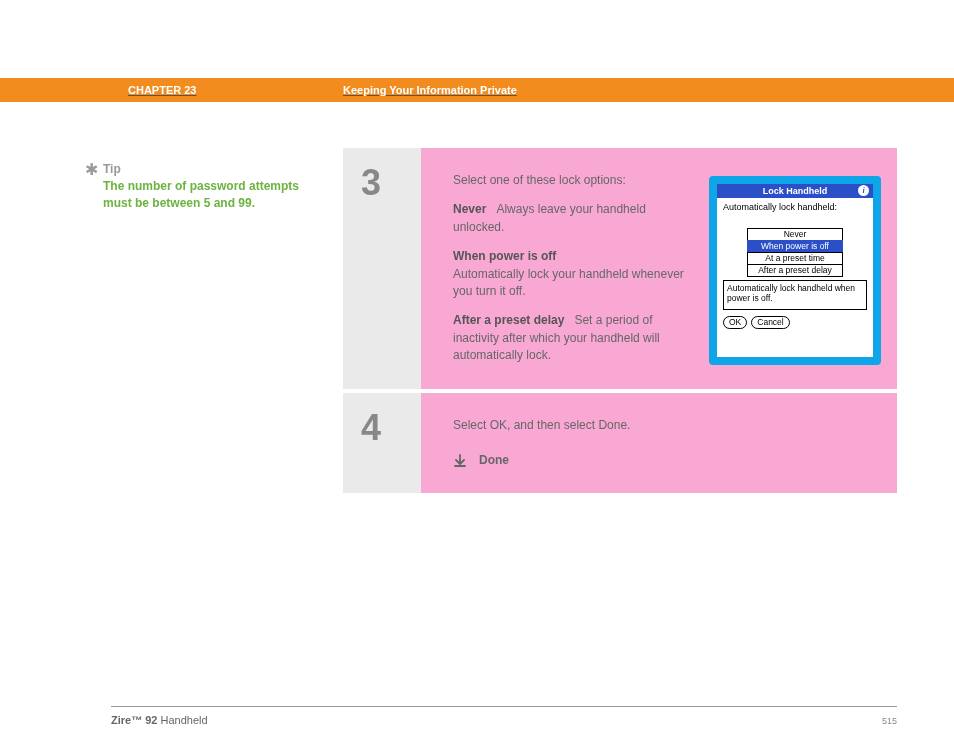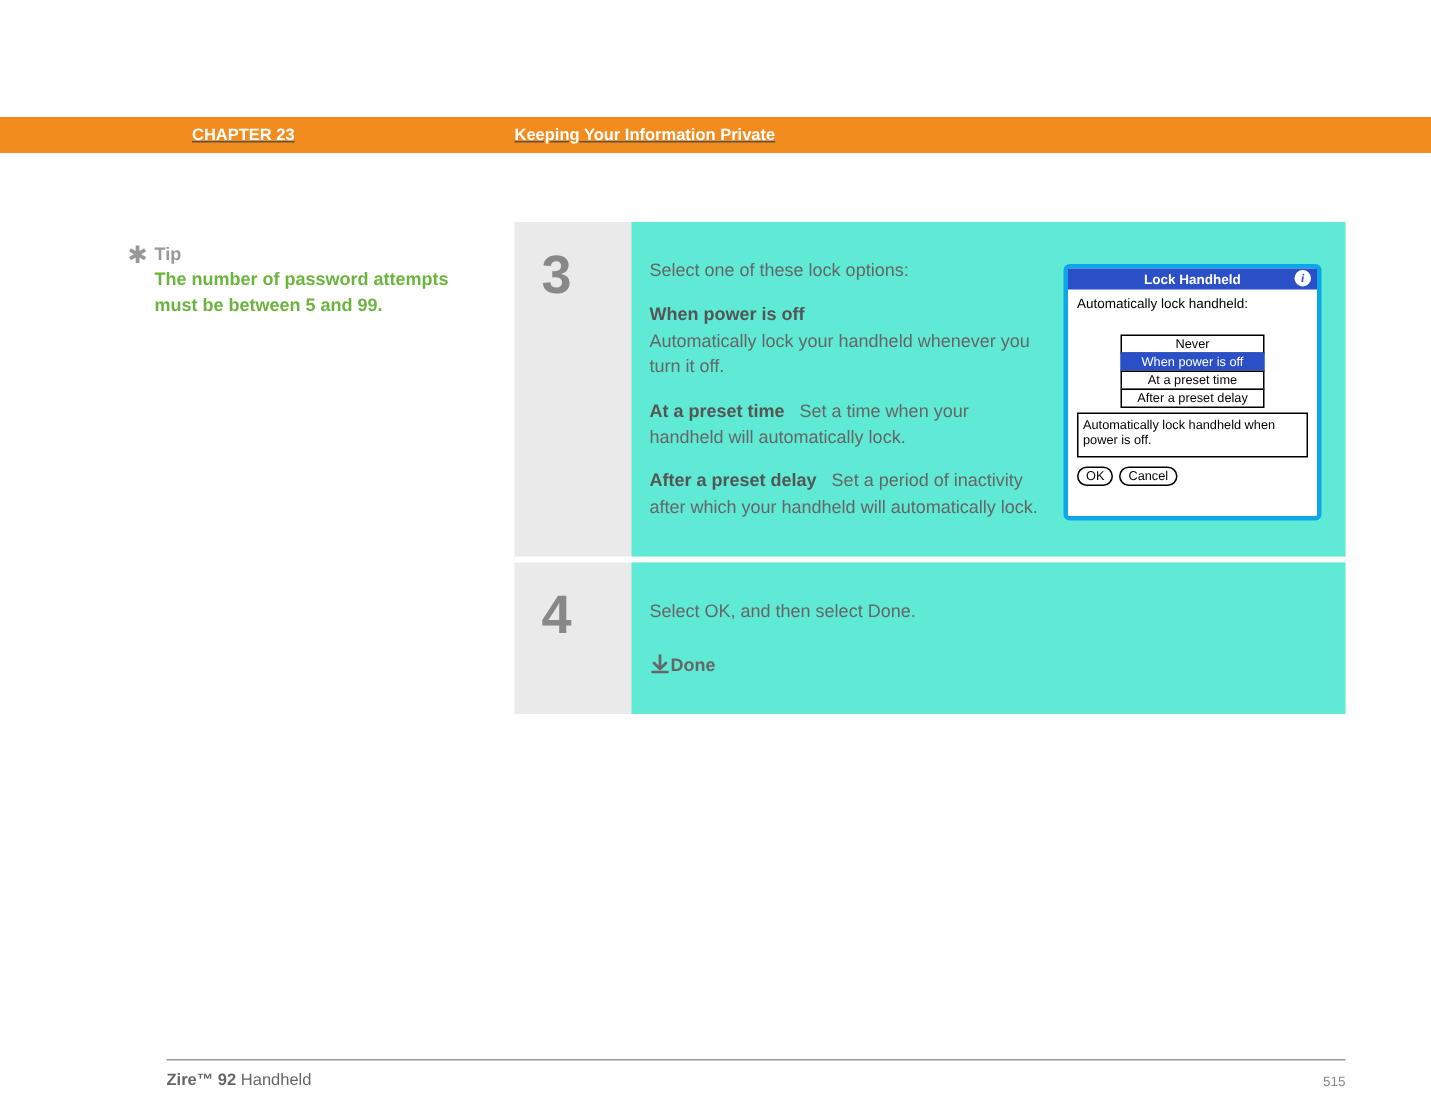--- a/index.html
+++ b/index.html
@@ -9,37 +9,37 @@
   .header-title { color: #fff; font-weight: bold; font-size: 11px; }
   .sidebar { position: absolute; left: 103px; top: 162px; width: 215px; }
   .asterisk { position: absolute; left: -18px; top: -2px; font-size: 16px; color: #999; }
   .tip-label { font-weight: bold; font-size: 12px; color: #999; margin-bottom: 2px; }
   .tip-text { color: #6cb33f; font-size: 12px; line-height: 1.4; font-weight: bold; }
   .main { position: absolute; left: 343px; top: 148px; width: 554px; background: #eaeaea; }
   .step { display: flex; border-bottom: 4px solid #fff; }
   .step:last-child { border-bottom: none; }
   .step-num-col { width: 78px; padding: 14px 0 0 18px; }
   .step-num { font-size: 36px; font-weight: bold; color: #888; font-family: Arial, sans-serif; letter-spacing: -2px; }
-  .step-body-col { flex: 1; background: #5eead4; padding: 24px 16px 24px 12px; display: flex; }
+  .step-body-col { flex: 1; background: #f9a8d4; padding: 24px 16px 24px 32px; display: flex; }
   .step-text { flex: 1; font-size: 12px; color: #666; line-height: 1.45; padding-right: 12px; }
   .step-text p { margin-bottom: 12px; }
   .step-text p:last-child { margin-bottom: 0; }
   .opt-label { font-weight: bold; color: #555; }
-  .dialog { width: 172px; border: 3px solid #0ea5e9; border-radius: 4px; background: #fff; font-family: Arial, sans-serif; font-size: 9px; flex-shrink: 0; margin-top: 4px; }
+  .dialog { width: 172px; border: 8px solid #0ea5e9; border-radius: 4px; background: #fff; font-family: Arial, sans-serif; font-size: 9px; flex-shrink: 0; margin-top: 4px; }
   .dialog-title { background: #2a4fc7; color: #fff; font-weight: bold; text-align: center; padding: 2px 0; position: relative; font-size: 9px; }
   .info-icon { position: absolute; right: 4px; top: 1px; width: 11px; height: 11px; background: #fff; color: #2a4fc7; border-radius: 50%; font-size: 8px; font-weight: bold; line-height: 11px; text-align: center; font-style: italic; font-family: Georgia, serif; }
   .dialog-body { padding: 4px 6px 6px 6px; }
   .dialog-label { font-size: 9px; color: #000; margin-bottom: 16px; }
   .option-list { display: flex; flex-direction: column; align-items: center; margin-bottom: 4px; }
   .option-item { border: 1px solid #000; font-size: 8.5px; padding: 0px 4px; margin-bottom: -1px; width: 96px; text-align: center; background: #fff; color: #000; line-height: 11px; }
   .option-item.selected { background: #2a4fc7; color: #fff; border-color: #2a4fc7; }
   .dialog-desc { border: 1px solid #000; font-size: 8.5px; padding: 2px 3px; color: #000; line-height: 1.2; min-height: 30px; margin-bottom: 6px; }
   .dialog-buttons { display: flex; gap: 4px; }
   .dlg-btn { border: 1px solid #000; border-radius: 7px; font-size: 8.5px; padding: 0px 5px; background: #fff; color: #000; line-height: 11px; }
-  .done-row { display: flex; align-items: center; margin-top: 18px; gap: 0; }
+  .done-row { display: flex; align-items: center; margin-top: 18px; gap: 12px; }
   .done-icon { width: 14px; height: 14px; position: relative; }
   .done-icon svg { width: 14px; height: 14px; }
   .done-text { font-weight: bold; font-size: 12px; color: #666; }
   .footer-line { position: absolute; left: 111px; right: 57px; bottom: 31px; border-top: 1px solid #999; }
   .footer-left { position: absolute; left: 111px; bottom: 12px; font-size: 11px; color: #666; }
   .footer-left .bold { font-weight: bold; }
   .footer-right { position: absolute; right: 57px; bottom: 12px; font-size: 9px; color: #888; }
 </style>
 </head>
 <body>
@@ -56,22 +56,22 @@
 </div>
 
 <div class="main">
   <div class="step">
     <div class="step-num-col">
       <div class="step-num">3</div>
     </div>
     <div class="step-body-col">
       <div class="step-text">
         <p>Select one of these lock options:</p>
+        <p><span class="opt-label">Never</span>&nbsp;&nbsp;&nbsp;<span>Always leave your handheld unlocked.</span></p>
         <p><span class="opt-label">When power is off</span><br><span>Automatically lock your handheld whenever you turn it off.</span></p>
-        <p><span class="opt-label">At a preset time</span>&nbsp;&nbsp;&nbsp;<span>Set a time when your handheld will automatically lock.</span></p>
         <p><span class="opt-label">After a preset delay</span>&nbsp;&nbsp;&nbsp;<span>Set a period of inactivity after which your handheld will automatically lock.</span></p>
       </div>
       <div class="dialog">
         <div class="dialog-title">
           <span>Lock Handheld</span>
           <span class="info-icon">i</span>
         </div>
         <div class="dialog-body">
           <div class="dialog-label">Automatically lock handheld:</div>
           <div class="option-list">

